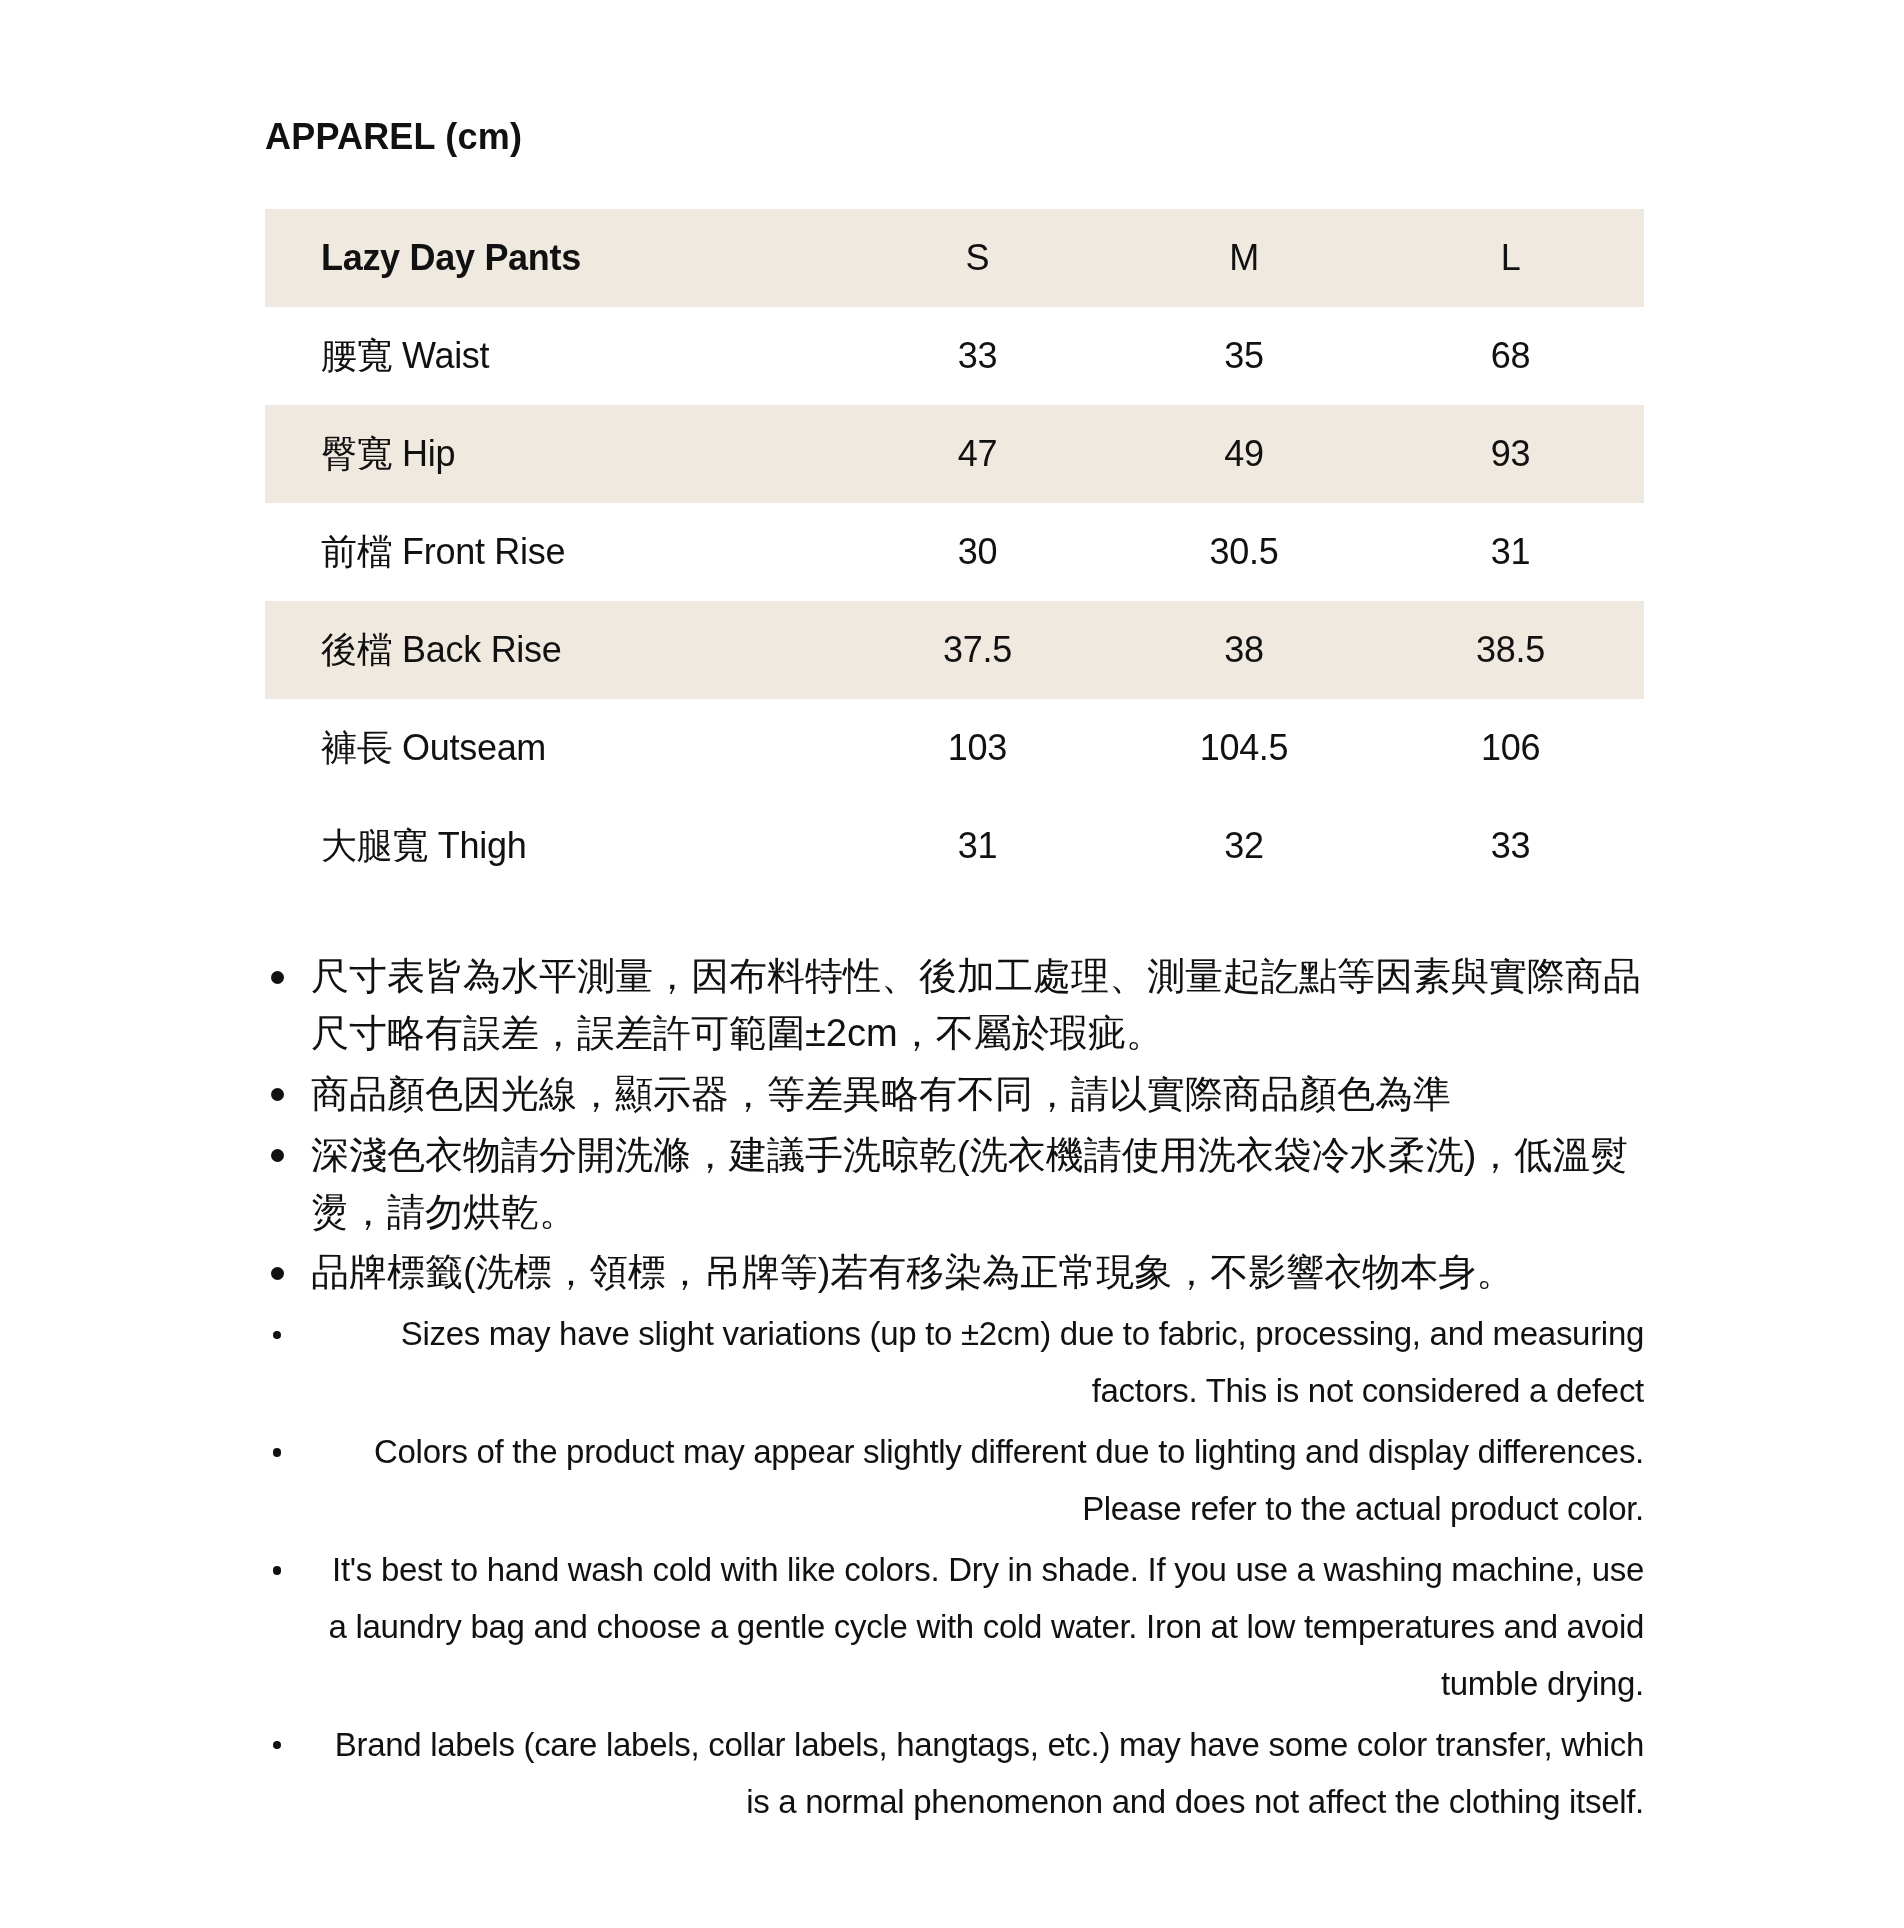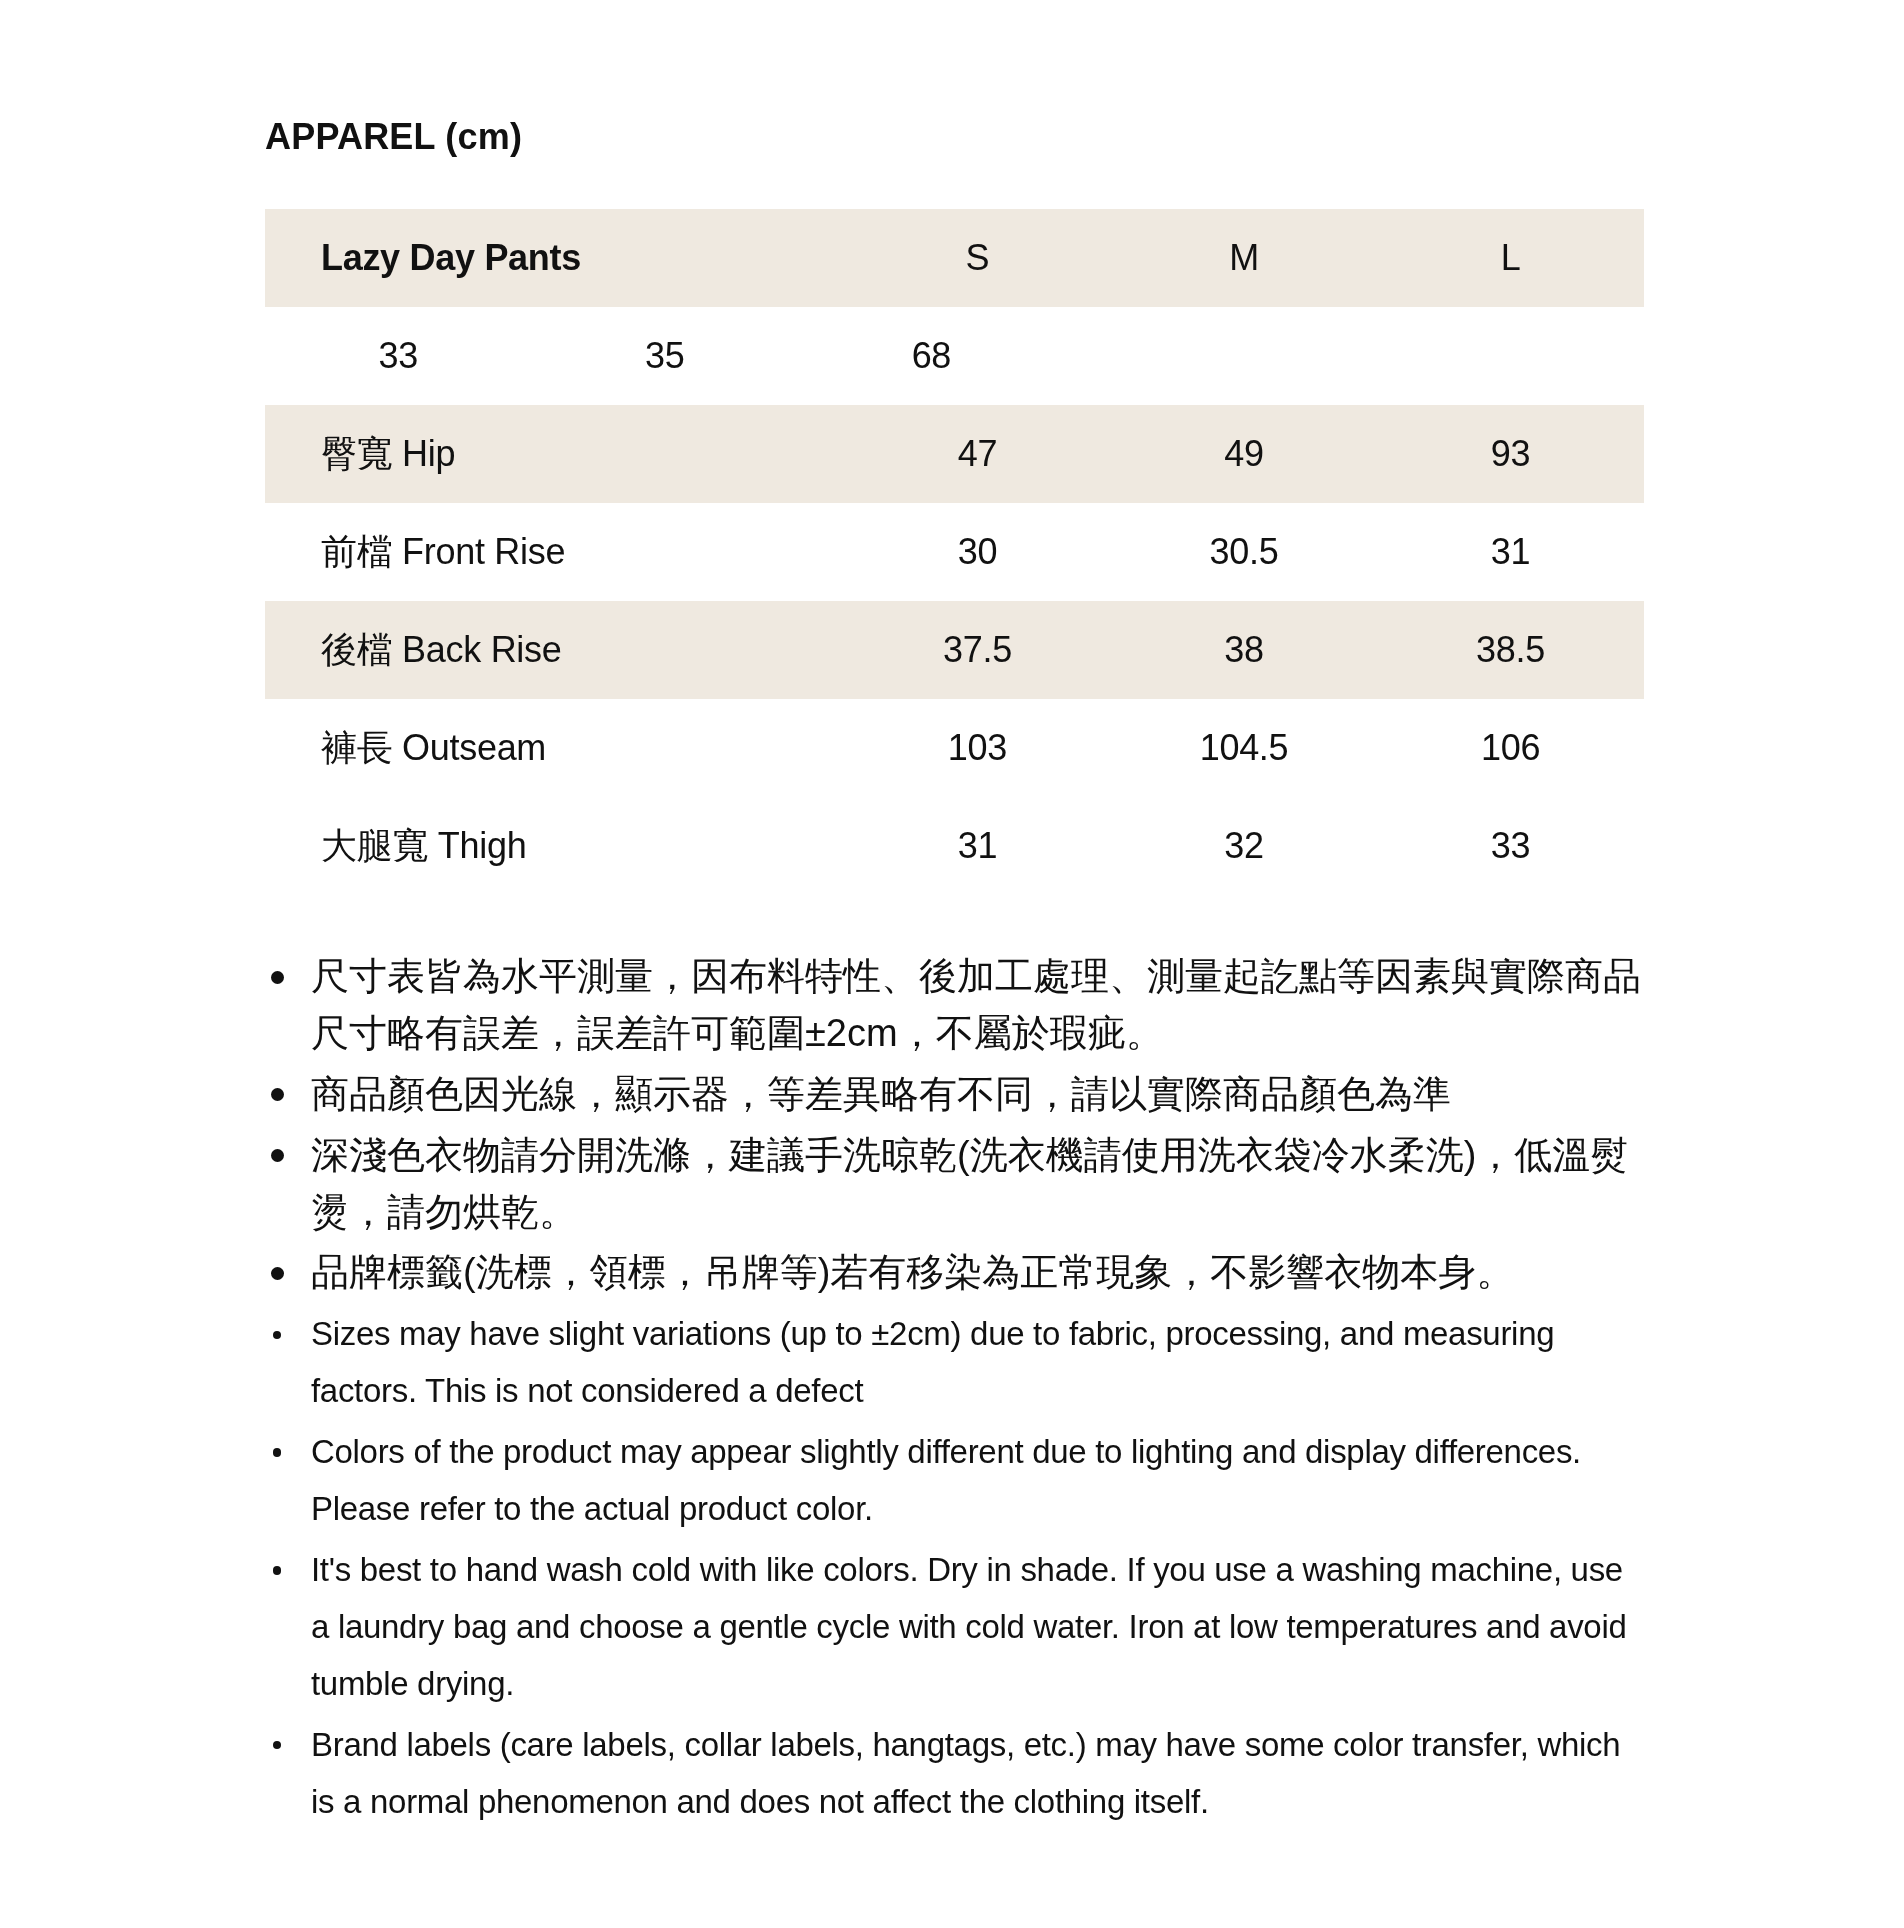--- a/index.html
+++ b/index.html
@@ -68,21 +68,21 @@
     flex: 0 0 46px;
     display: flex;
     justify-content: flex-start;
   }
   .note .dot {
     display: block;
     border-radius: 50%;
     background: #111111;
   }
   .note.zh { font-size: 38px; line-height: 57px; }
-  .note.en { font-size: 33px; line-height: 57px; letter-spacing: -0.3px; }
+  .note.en { font-size: 33px; line-height: 57px; letter-spacing: -0.3px; text-align: right; }
   .note.zh .dot { width: 13px; height: 13px; margin-top: 22.6px; margin-left: 5.6px; }
   .note.en .dot { width: 8.5px;  height: 8.5px;  margin-top: 25.4px; margin-left: 7.5px; }
   .note .note-text {
     flex: 1 1 auto;
     min-width: 0;
   }
 </style>
 </head>
 <body style="color: rgb(17, 17, 17); background: rgb(255, 255, 255);">
 
@@ -92,20 +92,21 @@
 
   <div class="size-table">
     <div class="t-row header">
       <div class="cell-label">Lazy Day Pants</div>
       <div class="cell-val">S</div>
       <div class="cell-val">M</div>
       <div class="cell-val">L</div>
     </div>
     <div>
         <div class="t-row">
+    <div class="cell-label">腰寬 Waist</div>
     <div class="cell-val">33</div>
     <div class="cell-val">35</div>
     <div class="cell-val">68</div>
   </div>
         <div class="t-row shaded">
     <div class="cell-label">臀寬 Hip</div>
     <div class="cell-val">47</div>
     <div class="cell-val">49</div>
     <div class="cell-val">93</div>
   </div>

